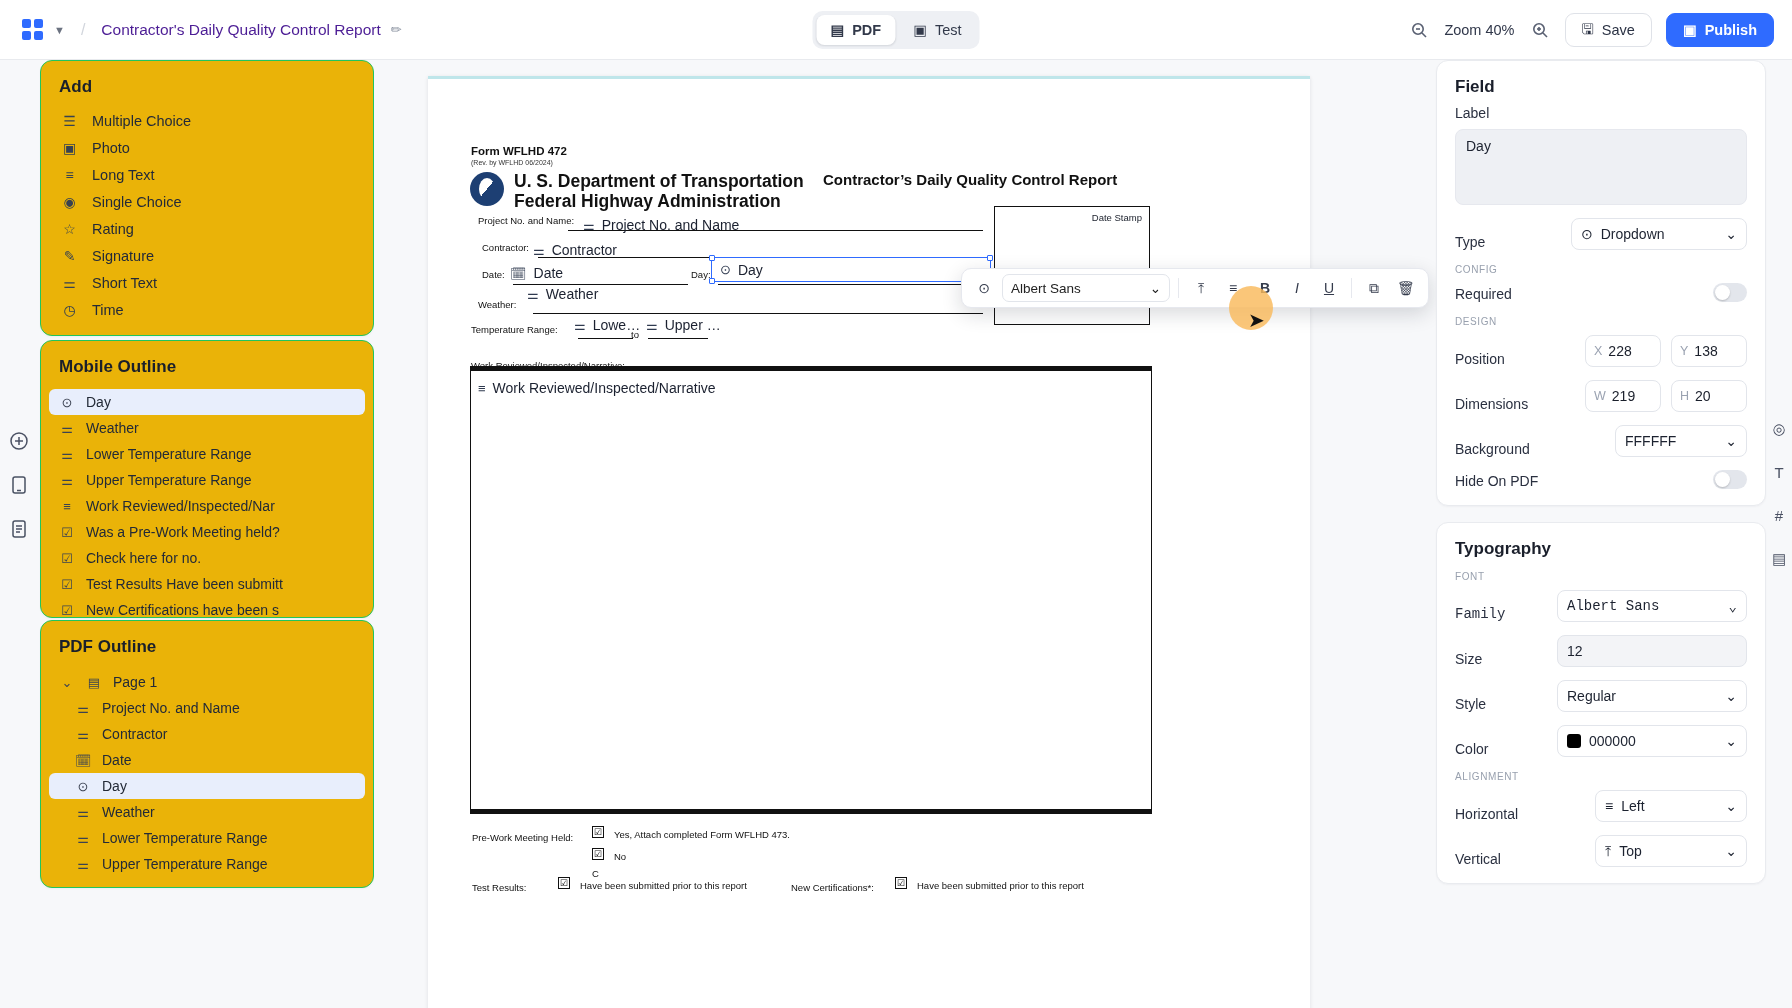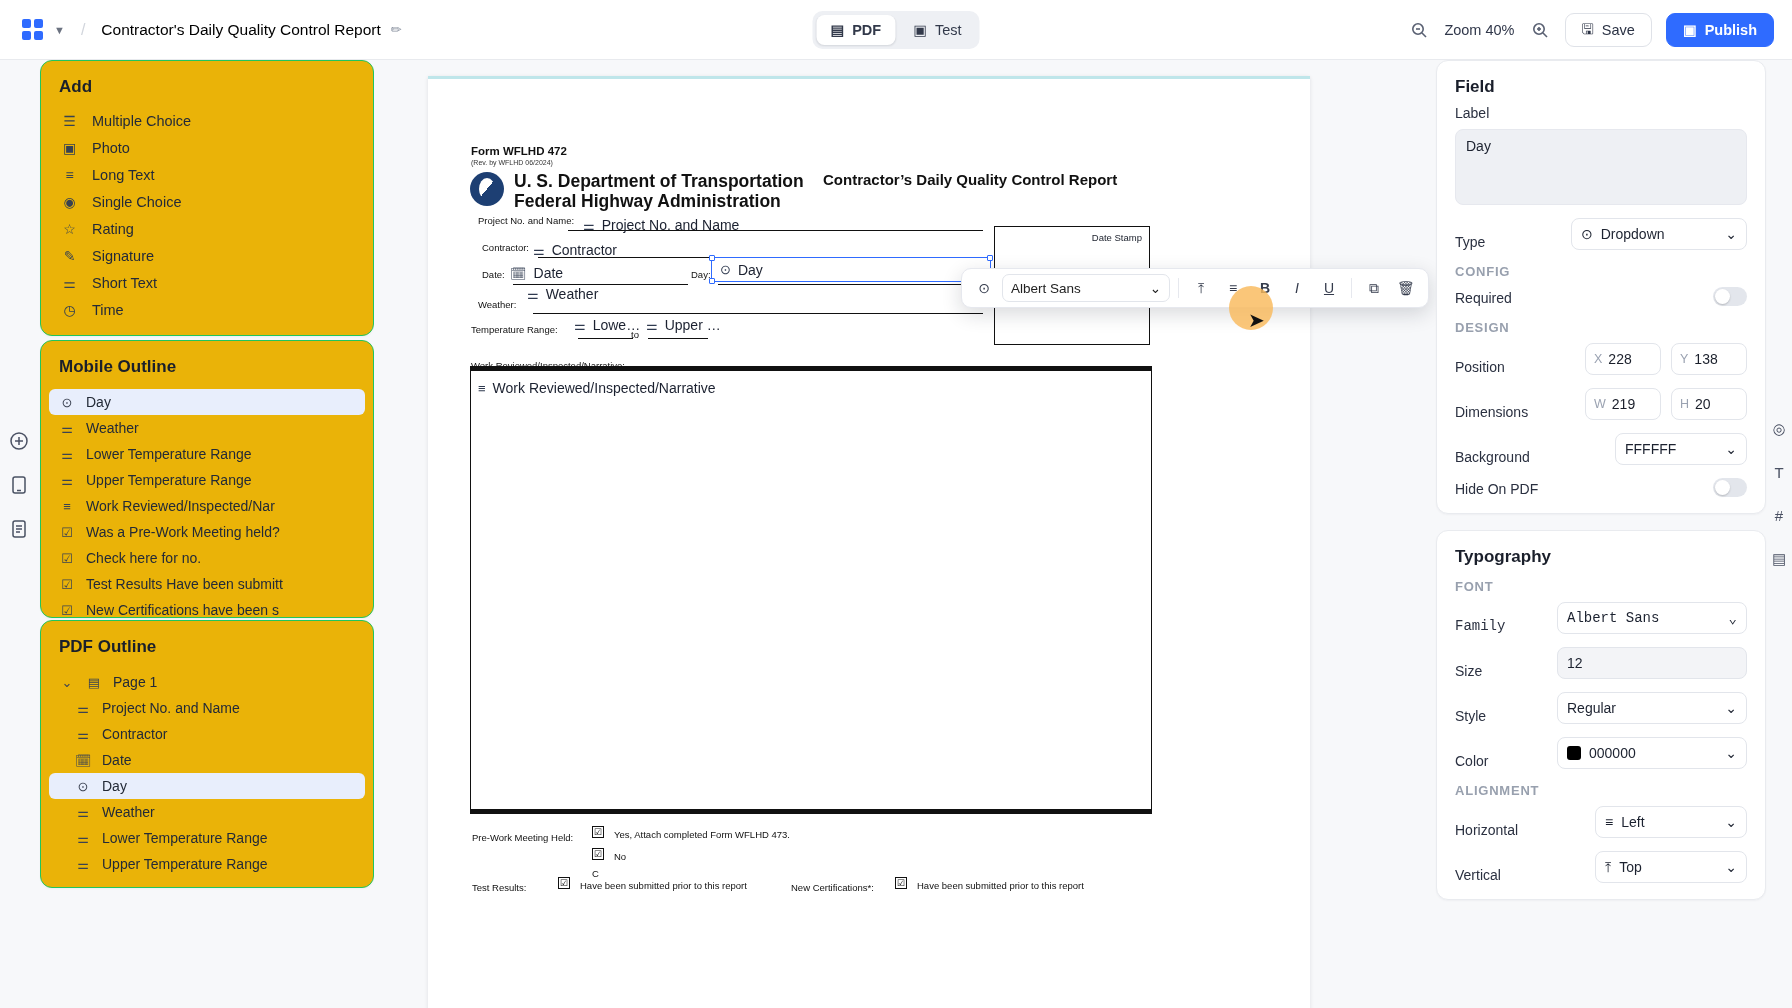--- a/index.html
+++ b/index.html
@@ -19,21 +19,21 @@
     background: #ffffff; border-bottom: 1px solid #e8eaee;
     display: flex; align-items: center; z-index: 40;
   }
   .grid-icon {
     margin-left: 22px; width: 22px; height: 22px; display: grid;
     grid-template-columns: 9px 9px; grid-template-rows: 9px 9px; gap: 3px;
   }
   .grid-icon i { background: #2f6bff; border-radius: 2px; display: block; }
   .caret { margin-left: 10px; color: #6b7280; font-size: 11px; }
   .sep { margin: 0 16px; color: #d2d6dd; font-size: 16px; }
-  .doc-title { font-size: 15.5px; color: #000000; }
+  .doc-title { font-size: 15.5px; color: #4c1d95; }
   .pencil { margin-left: 10px; color: #8b93a1; font-size: 13px; }
 
   .seg {
     position: absolute; left: 50%; transform: translateX(-50%); top: 11px;
     height: 38px; background: #eef0f4; border-radius: 10px; padding: 4px;
     display: flex; gap: 4px; align-items: center;
   }
   .seg .tab {
     display: flex; align-items: center; gap: 8px; height: 30px; padding: 0 14px;
     border-radius: 8px; font-size: 14.5px; color: #32394a; cursor: pointer;
@@ -101,21 +101,21 @@
     position: absolute; left: 42px; top: 93px; width: 34px; height: 34px; border-radius: 50%;
     background: #1d3f73;
   }
   .logo::after{ content:""; position:absolute; left:9px; top:6px; width:16px; height:22px; border-radius:50%;
     background: linear-gradient(130deg,#ffffff 0 50%, #1d3f73 50% 100%); }
   .dept { left: 86px; top: 92px; font-size: 17.5px; font-weight: 700; line-height: 1.15; }
   .rpt-title { left: 395px; top: 92px; font-size: 15px; font-weight: 700; }
 
   .lbl { font-size: 9.5px; color: #111; }
   .fieldline { position: absolute; border-bottom: 1px solid #111; }
-  .box-datestamp { position: absolute; left: 566px; top: 127px; width: 156px; height: 119px; border: 1px solid #111; margin-top: 20px; }
+  .box-datestamp { position: absolute; left: 566px; top: 127px; width: 156px; height: 119px; border: 1px solid #111; }
   .datestamp-lbl { position: absolute; right: 7px; top: 5px; font-size: 9.5px; }
 
   
   .chip { position: absolute; display: flex; align-items: center; gap: 7px; font-size: 14px; color: #1b2130; background: transparent; }
   .chip .gi { font-size: 13px; color: #2f3a4f; }
   .chip.sel { outline: 1.5px solid #2f6bff; background: rgba(255,255,255,.92); }
   .handle { position: absolute; width: 6px; height: 6px; background: #fff; border: 1.5px solid #2f6bff; border-radius: 1px; }
 
   .bigbox { position: absolute; left: 42px; top: 291px; width: 682px; height: 440px; border: 1px solid #111; }
   .bigbox::before { content: ""; position: absolute; left: -1px; top: -5px; width: 682px; height: 4px; background: #111; }
@@ -140,21 +140,21 @@
 
   .cursor-dot { position: absolute; left: 855px; top: 226px; width: 44px; height: 44px; border-radius: 50%; background: #f9b95b; opacity: .82; z-index: 31; }
   .cursor-arrow { position: absolute; left: 874px; top: 248px; font-size: 20px; z-index: 32; color: #111; }
 
   
   .right-panel { position: absolute; right: 26px; top: 60px; width: 330px; bottom: 0; }
   .rcard { background:#fff; border:1px solid #e9ebef; border-radius:12px; box-shadow:0 1px 2px rgba(16,24,40,.04); }
   .rcard h3 { margin:0; padding:16px 18px 8px; font-size:17px; font-weight:700; }
   .rsec { padding: 0 18px 16px; }
   .rlabel { font-size: 14px; color: #2a3040; }
-  .rlabel-sm { font-size: 13px; letter-spacing: .06em; color: #98a0ae; font-weight: 700; margin: 14px 0 8px; }
+  .rlabel-sm { font-size: 10px; letter-spacing: .06em; color: #98a0ae; font-weight: 400; margin: 14px 0 8px; }
   .textarea {
     margin-top: 8px; width: 100%; height: 76px; background:#eef0f4; border:1px solid #e6e8ee;
     border-radius: 8px; padding: 8px 10px; font-size: 14px; color:#1c2230;
   }
   .row { display:flex; align-items:flex-end; justify-content:space-between; margin-top: 13px; }
   .select {
     display:flex; align-items:center; gap:8px; justify-content:space-between;
     height: 32px; border:1px solid #e2e5eb; border-radius:8px; padding: 0 9px; font-size: 14px; color:#1c2230; background:#fff; cursor:pointer;
   }
   .select.w190 { width: 190px; }

